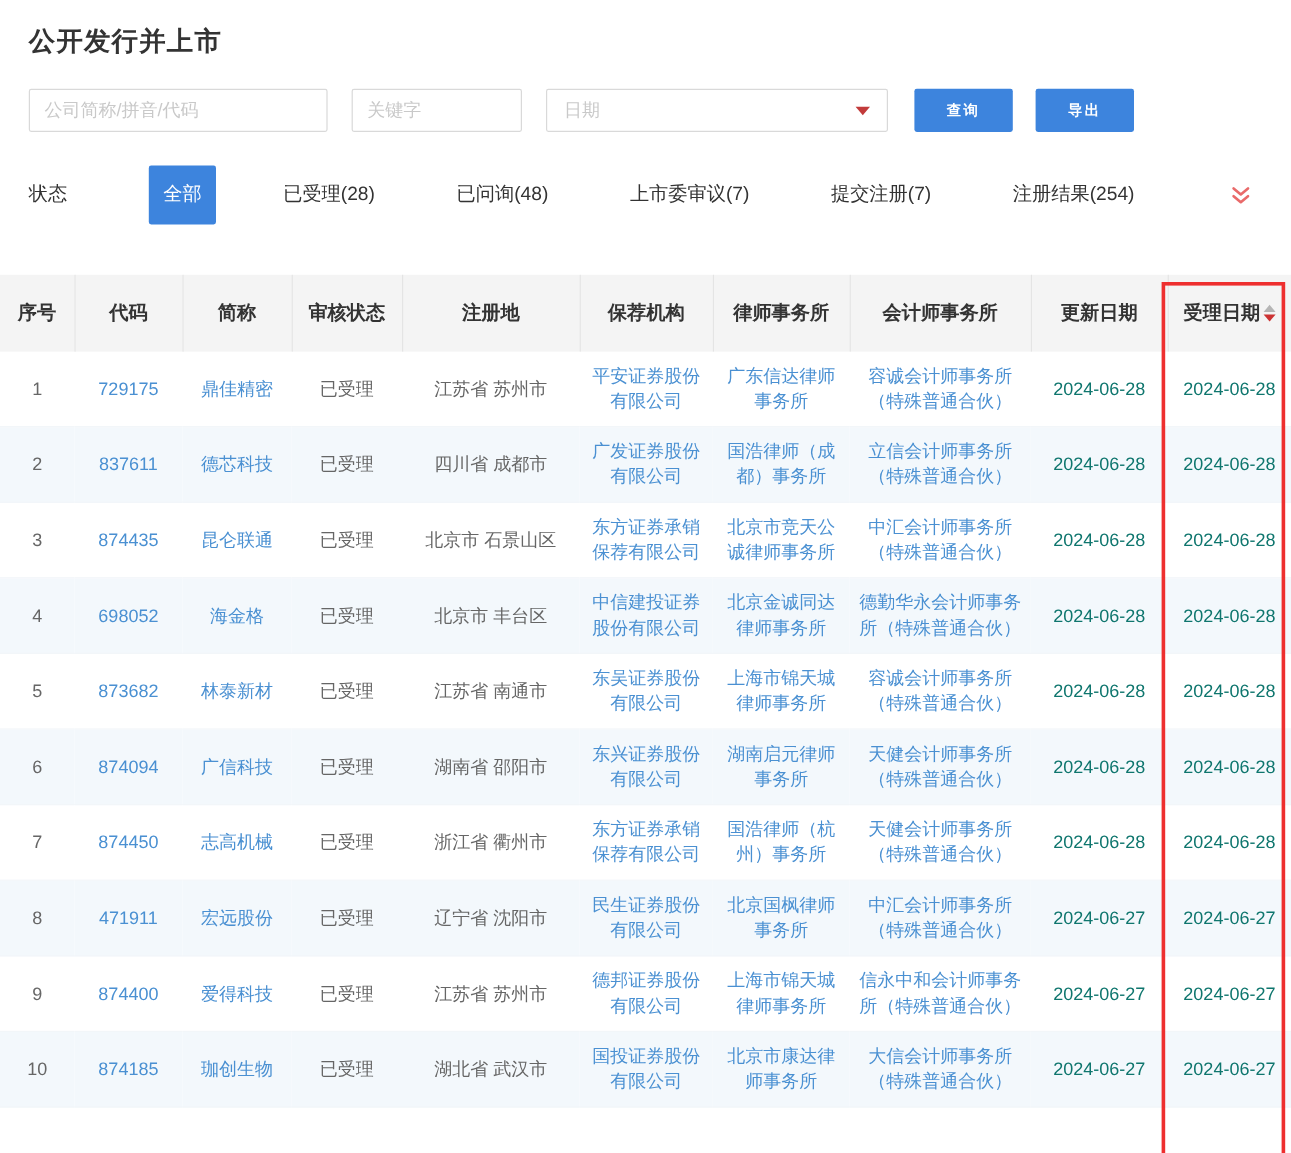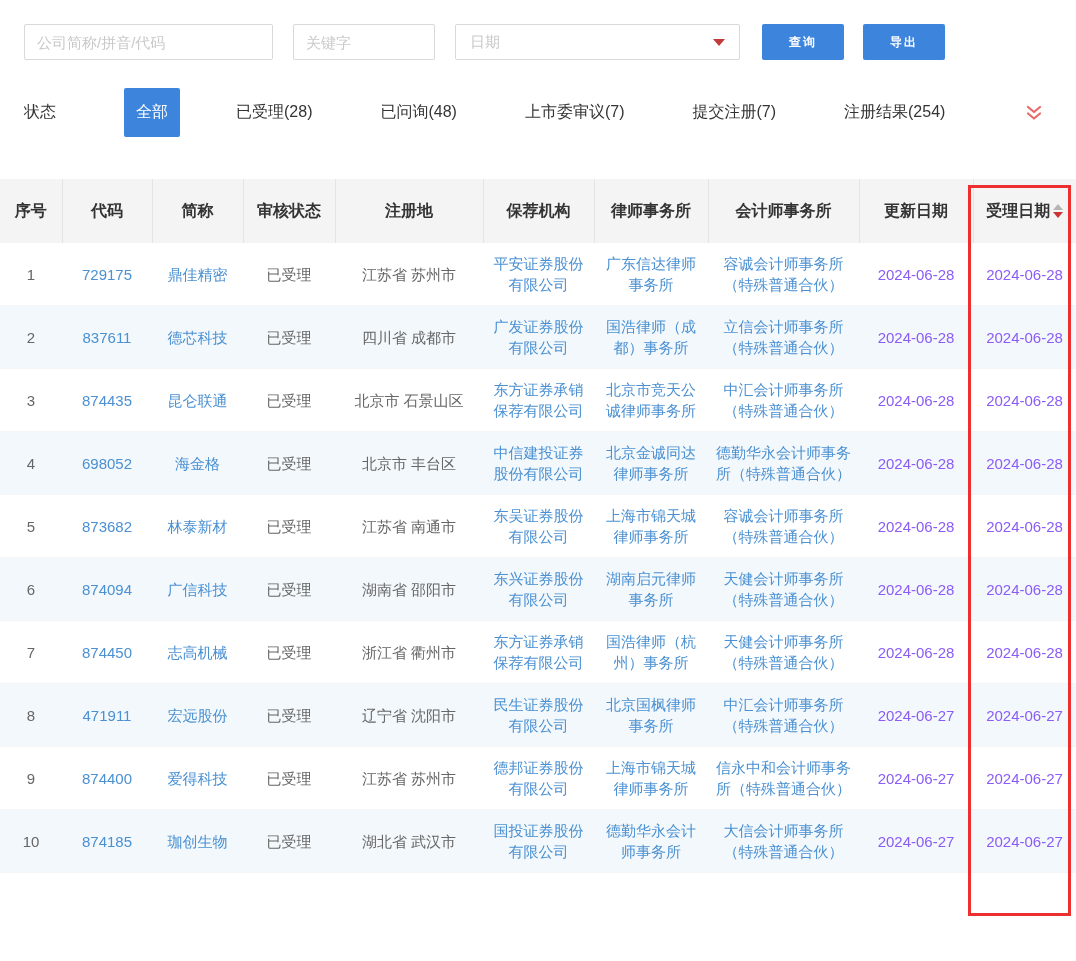--- a/index.html
+++ b/index.html
@@ -39,41 +39,42 @@
   .table-wrap { position:relative; margin-top:42px; }
   table { width:1076px; border-collapse:collapse; table-layout:fixed; }
   thead th { background:#f4f4f4; height:64px; font-size:16px; font-weight:700; color:#333;
     text-align:center; vertical-align:middle; padding:0 4px; }
   thead th:not(:last-child){ border-right:1px solid #e4e4e4; }
   tbody td { text-align:center; vertical-align:middle; padding:10px 5px; font-size:15px;
     line-height:1.4; color:#555; }
   tbody tr:nth-child(even){ background:#f3f8fc; }
   tbody tr { border-bottom:1px solid #f2f6f9; }
   .link { color:#4a90d2; text-decoration:none; cursor:pointer; }
-  .c-date { white-space:nowrap; color:#8b5cf6; }
+  .c-date { white-space:nowrap; color:#0f766e; }
   .c-no { color:#666; }
   .c-status, .c-loc { color:#666; }
 
   .th-sortable { cursor:pointer; }
   .sort-group { display:inline-flex; flex-direction:column; vertical-align:middle;
     margin-left:3px; gap:2px; }
   .tri-up { width:0; height:0; border-left:5px solid transparent; border-right:5px solid transparent;
     border-bottom:6px solid #b5b5b5; }
   .tri-down { width:0; height:0; border-left:5px solid transparent; border-right:5px solid transparent;
     border-top:6px solid #cc3333; }
 
   
   .highlight-box { position:absolute; left:968px; top:6px; width:103px; height:731px;
     border:3px solid #ee2f2f; pointer-events:none; z-index:5; }
 </style>
 </head>
 <body>
 
 <div class="page">
 
+  <div class="page-title">公开发行并上市</div>
 
   <div class="filter-row">
     <input class="txt-input input-company" type="text" placeholder="公司简称/拼音/代码" style="">
     <input class="txt-input input-keyword" type="text" placeholder="关键字" style="">
     <div class="date-select">
       <span class="ph">日期</span>
       <span class="caret-down"></span>
     </div>
     <button class="btn btn-query">查询</button>
     <button class="btn btn-export">导出</button>
@@ -239,21 +240,21 @@
     <td class="c-date">2024-06-27</td>
     <td class="c-date">2024-06-27</td>
   </tr>
           <tr>
     <td class="c-no">10</td>
     <td><a class="link">874185</a></td>
     <td><a class="link">珈创生物</a></td>
     <td class="c-status">已受理</td>
     <td class="c-loc">湖北省 武汉市</td>
     <td><a class="link">国投证券股份有限公司</a></td>
-    <td><a class="link">德勤华永会计师事务所</a></td>
+    <td><a class="link">北京市康达律师事务所</a></td>
     <td><a class="link">大信会计师事务所（特殊普通合伙）</a></td>
     <td class="c-date">2024-06-27</td>
     <td class="c-date">2024-06-27</td>
   </tr>
         </tbody>
     </table>
     <div class="highlight-box"></div>
   </div>
 
 </div>

